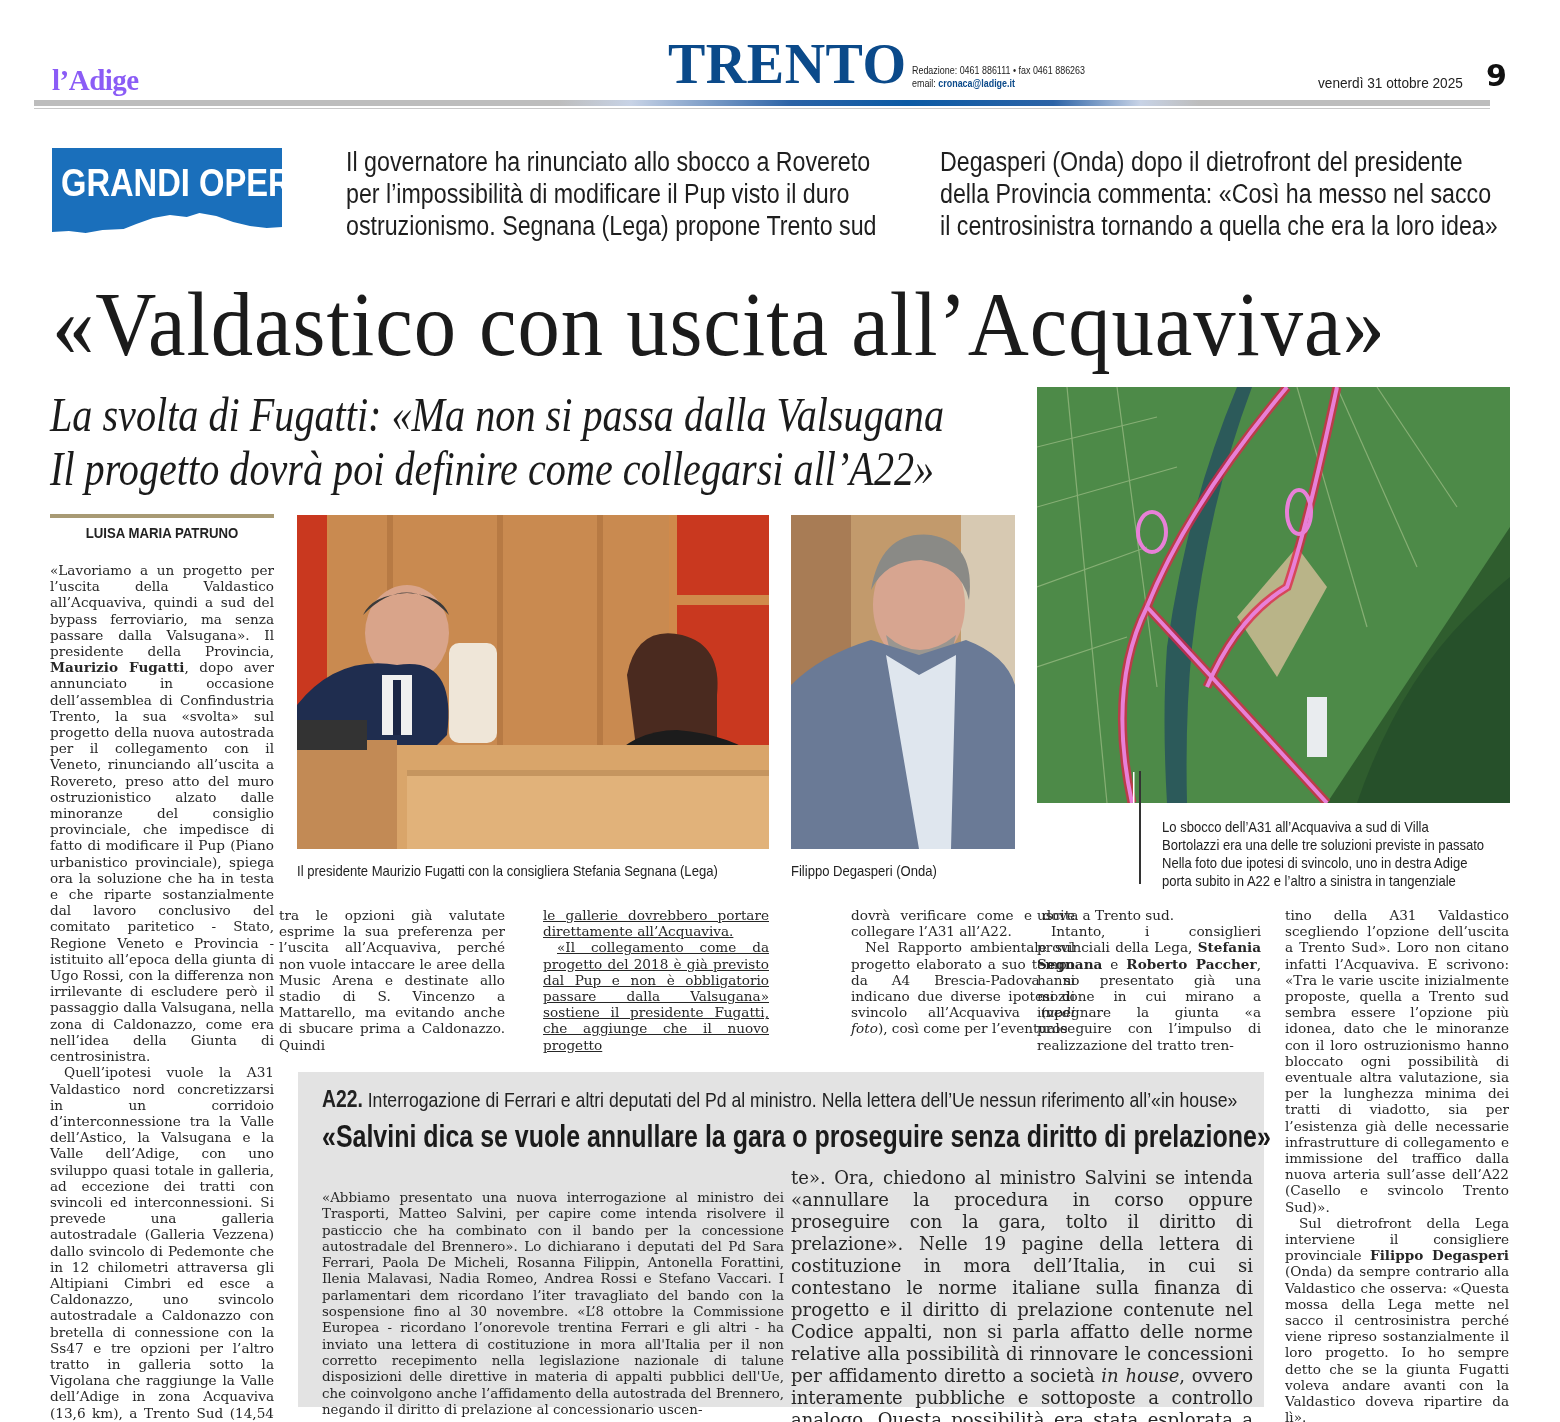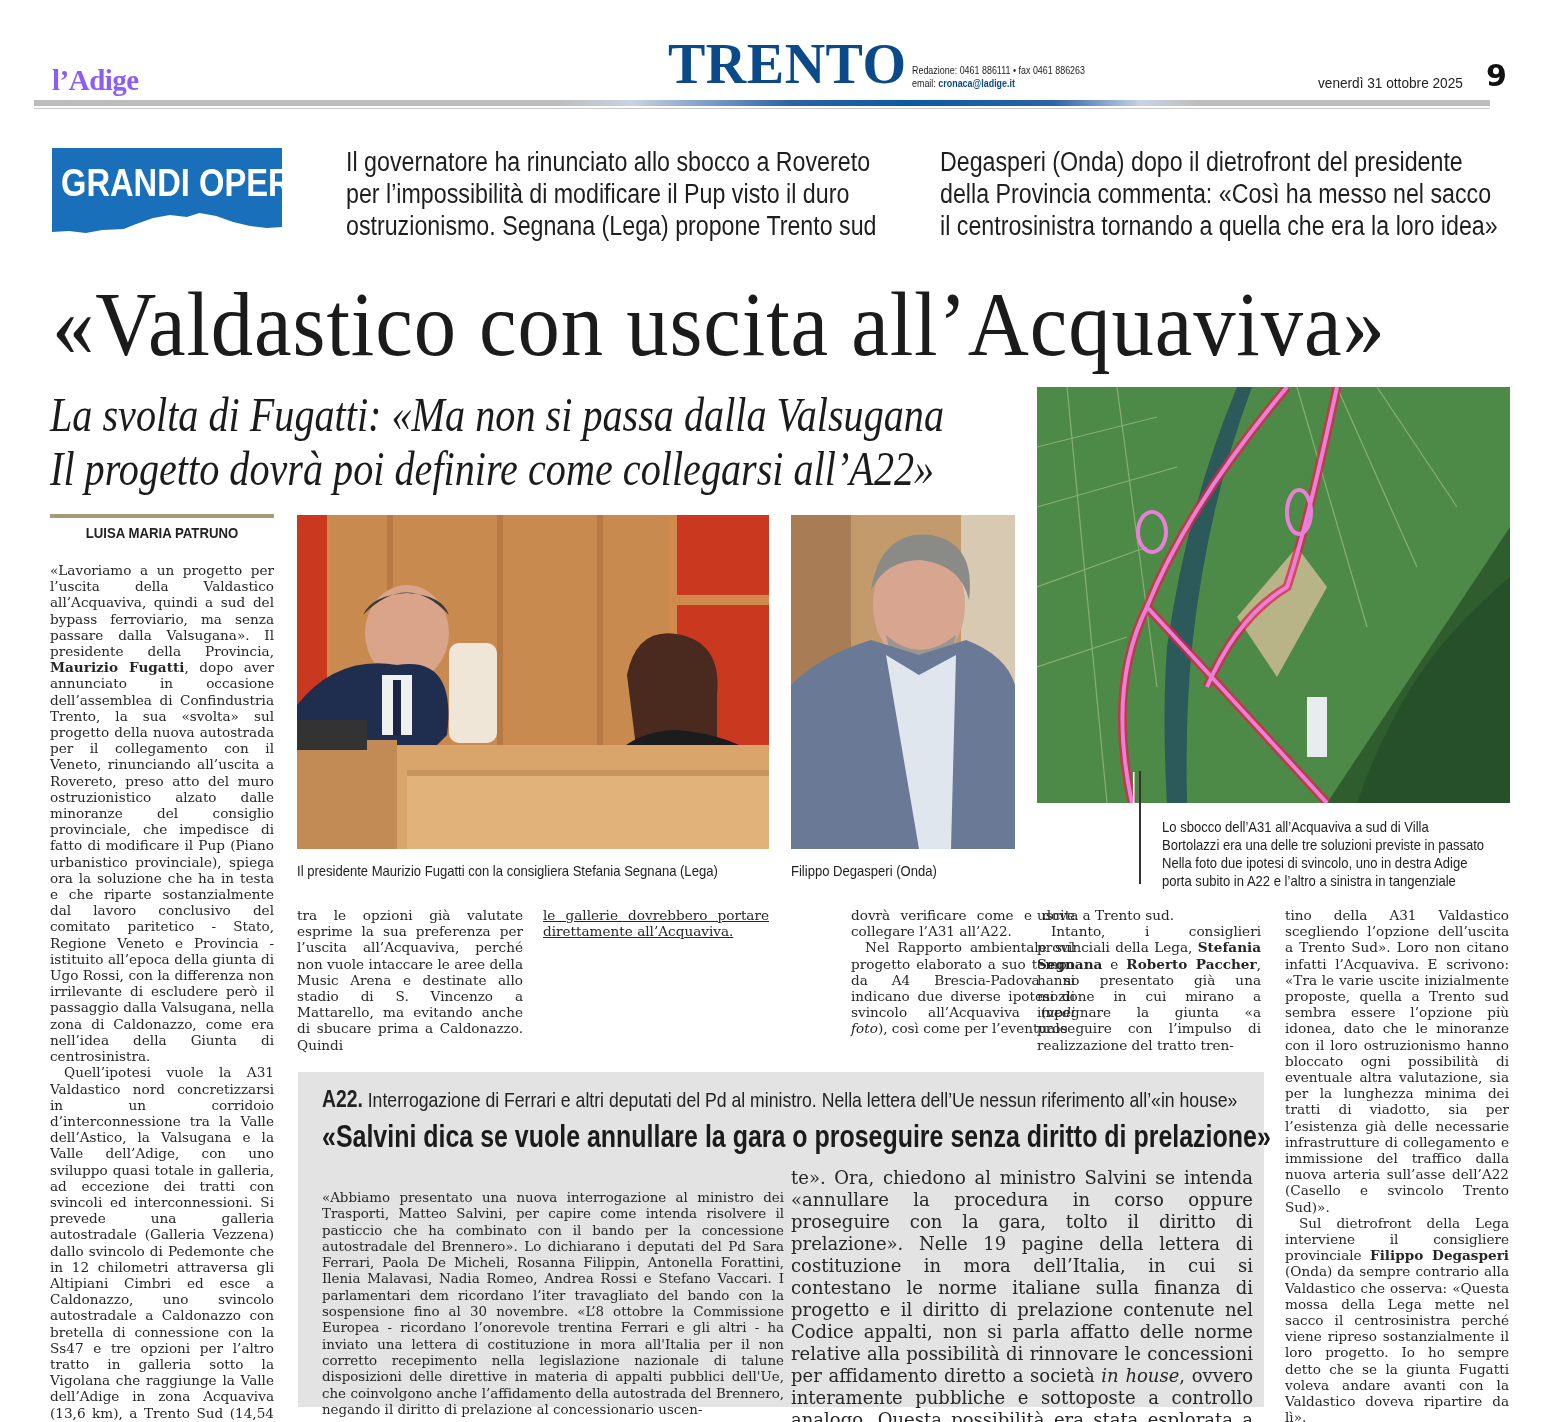--- a/index.html
+++ b/index.html
@@ -175,26 +175,27 @@
   <div>Bortolazzi era una delle tre soluzioni previste in passato</div>
   <div>Nella foto due ipotesi di svincolo, uno in destra Adige</div>
   <div>porta subito in A22 e l’altro a sinistra in tangenziale</div>
 </div>
 
 <div class="abs col" style="left:50px; top:562px; width:224px;">
   <p><span>«Lavoriamo a un progetto per l’uscita della Valdastico all’Acquaviva, quindi a sud del bypass ferroviario, ma senza passare dalla Valsugana». Il presidente della Provincia, </span><b>Maurizio Fugatti</b><span>, dopo aver annunciato in occasione dell’assemblea di Confindustria Trento, la sua «svolta» sul progetto della nuova autostrada per il collegamento con il Veneto, rinunciando all’uscita a Rovereto, preso atto del muro ostruzionistico alzato dalle minoranze del consiglio provinciale, che impedisce di fatto di modificare il Pup (Piano urbanistico provinciale), spiega ora la soluzione che ha in testa e che riparte sostanzialmente dal lavoro conclusivo del comitato paritetico - Stato, Regione Veneto e Provincia - istituito all’epoca della giunta di Ugo Rossi, con la differenza non irrilevante di escludere però il passaggio dalla Valsugana, nella zona di Caldonazzo, come era nell’idea della Giunta di centrosinistra.</span></p>
   <p class="indent">Quell’ipotesi vuole la A31 Valdastico nord concretizzarsi in un corridoio d’interconnessione tra la Valle dell’Astico, la Valsugana e la Valle dell’Adige, con uno sviluppo quasi totale in galleria, ad eccezione dei tratti con svincoli ed interconnessioni. Si prevede una galleria autostradale (Galleria Vezzena) dallo svincolo di Pedemonte che in 12 chilometri attraversa gli Altipiani Cimbri ed esce a Caldonazzo, uno svincolo autostradale a Caldonazzo con bretella di connessione con la Ss47 e tre opzioni per l’altro tratto in galleria sotto la Vigolana che raggiunge la Valle dell’Adige in zona Acquaviva (13,6 km), a Trento Sud (14,54 km) oppure a Mattarello (13,29 km). Ora il presidente Fugatti</p>
 </div>
 
-<div class="abs col" style="left:297px; top:907px; width:226px;">
+<div class="abs col" style="left:279px; top:907px; width:226px;">
   <p>tra le opzioni già valutate esprime la sua preferenza per l’uscita all’Acquaviva, perché non vuole intaccare le aree della Music Arena e destinate allo stadio di S. Vincenzo a Mattarello, ma evitando anche di sbucare prima a Caldonazzo. Quindi</p>
 </div>
 
 <div class="abs col" style="left:543px; top:907px; width:226px;text-decoration:underline;">
   <p>le gallerie dovrebbero portare direttamente all’Acquaviva.</p>
+  <p class="indent">«Il collegamento come da progetto del 2018 è già previsto dal Pup e non è obbligatorio passare dalla Valsugana» sostiene il presidente Fugatti, che aggiunge che il nuovo progetto</p>
 </div>
 
 <div class="abs col" style="left:823px; top:907px; width:224px;margin-left:28px;">
   <p>dovrà verificare come e dove collegare l’A31 all’A22.</p>
   <p class="indent"><span>Nel Rapporto ambientale sul progetto elaborato a suo tempo da A4 Brescia-Padova si indicano due diverse ipotesi di svincolo all’Acquaviva (</span><i>vedi foto</i><span>), così come per l’eventuale</span></p>
 </div>
 
 <div class="abs col" style="left:1037px; top:907px; width:224px;">
   <p>uscita a Trento sud.</p>
   <p class="indent"><span>Intanto, i consiglieri provinciali della Lega, </span><b>Stefania Segnana</b><span> e </span><b>Roberto Paccher</b><span>, hanno presentato già una mozione in cui mirano a impegnare la giunta «a proseguire con l’impulso di realizzazione del tratto tren-</span></p>

